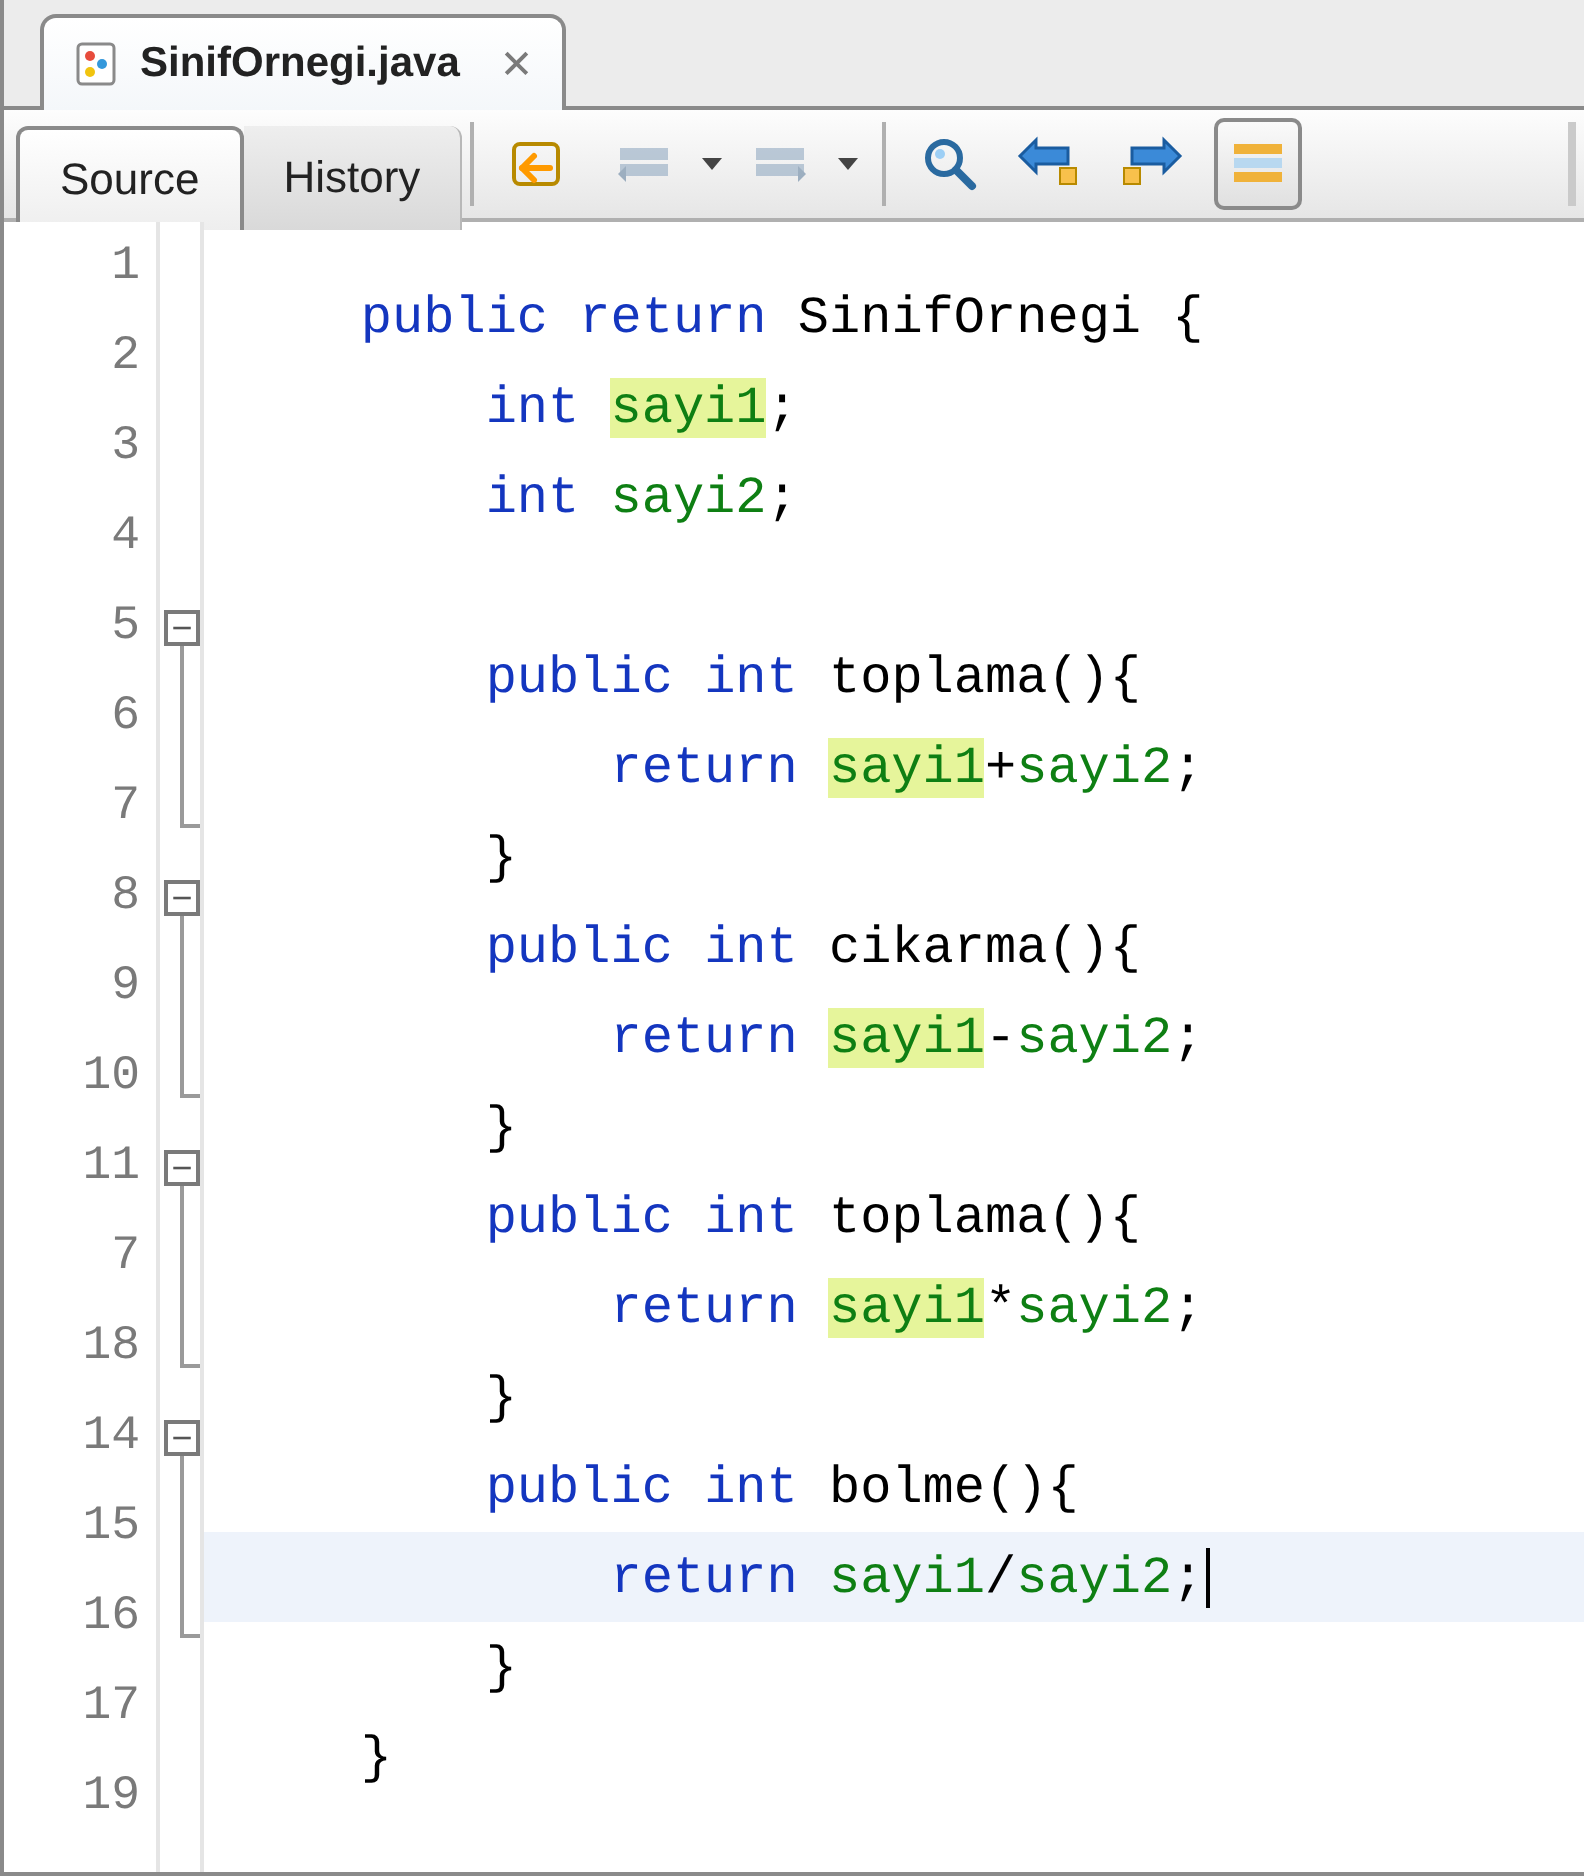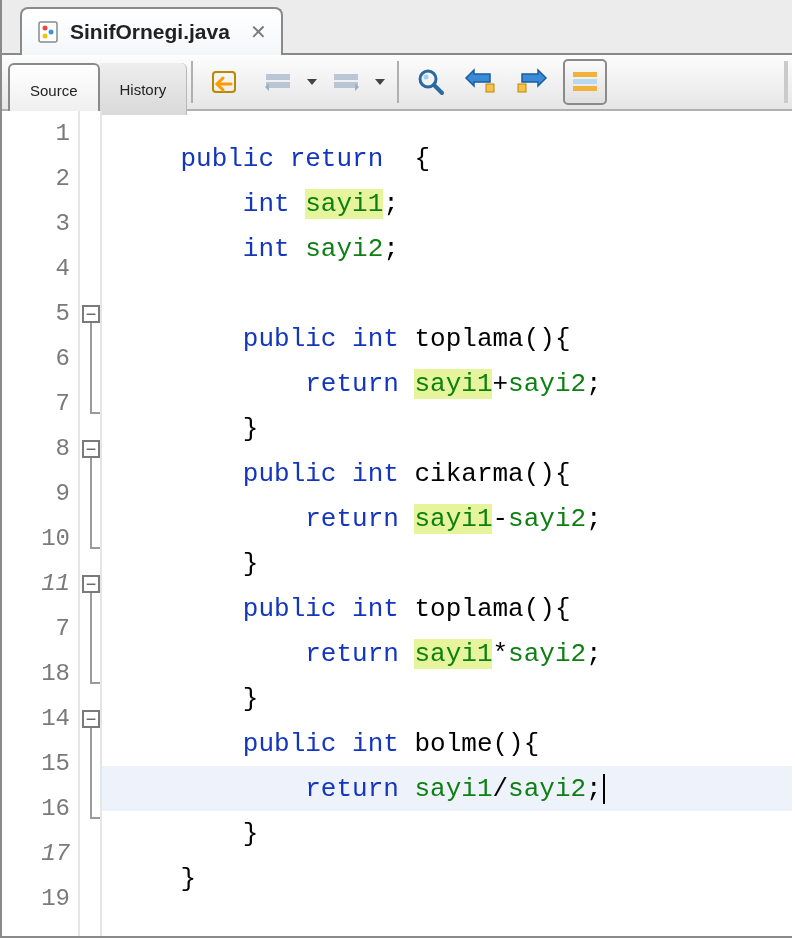--- a/index.html
+++ b/index.html
@@ -61,21 +61,21 @@
     align-items: stretch;
     height: 56px;
     background: linear-gradient(#fdfdfd, #e6e6e6);
     border-bottom: 2px solid #b0b0b0;
   }
   .tb-tab {
     display: flex;
     align-items: center;
     justify-content: center;
     padding: 0 20px;
-    font-size: 15px;
+    font-size: 22px;
     color: #222;
     border-right: 1px solid #b8b8b8;
   }
   .tb-tab.active {
     background: linear-gradient(#ffffff, #eeeeee);
     border: 2px solid #8a8a8a;
     border-bottom: none;
     border-radius: 6px 6px 0 0;
     margin: 4px 0 0 6px;
     height: 52px;
@@ -333,45 +333,45 @@
         <div class="gutter-num" style="top: 0px;">1</div>
         <div class="gutter-num" style="top: 45px;">2</div>
         <div class="gutter-num" style="top: 90px;">3</div>
         <div class="gutter-num" style="top: 135px;">4</div>
         <div class="gutter-num" style="top: 180px;">5</div>
         <div class="gutter-num" style="top: 225px;">6</div>
         <div class="gutter-num" style="top: 270px;">7</div>
         <div class="gutter-num" style="top: 315px;">8</div>
         <div class="gutter-num" style="top: 360px;">9</div>
         <div class="gutter-num" style="top: 405px;">10</div>
-        <div class="gutter-num" style="top: 450px; font-style: italic;">11</div>
+        <div class="gutter-num" style="top: 450px;">11</div>
         <div class="gutter-num" style="top: 495px;">7</div>
         <div class="gutter-num" style="top: 540px;">18</div>
         <div class="gutter-num" style="top: 585px;">14</div>
         <div class="gutter-num" style="top: 630px;">15</div>
         <div class="gutter-num" style="top: 675px;">16</div>
-        <div class="gutter-num" style="top: 720px; font-style: italic;">17</div>
+        <div class="gutter-num" style="top: 720px;">17</div>
         <div class="gutter-num" style="top: 765px;">19</div>
       </div>
     <div class="fold-gutter" id="fold-gutter">
         <div class="fold-box" style="top: 193.5px;">−</div>
         <div class="fold-box" style="top: 328.5px;">−</div>
         <div class="fold-box" style="top: 463.5px;">−</div>
         <div class="fold-box" style="top: 598.5px;">−</div>
         <div class="fold-line" style="top: 211.5px; height: 81px;"></div>
         <div class="fold-elbow" style="top: 292.5px;"></div>
         <div class="fold-line" style="top: 346.5px; height: 81px;"></div>
         <div class="fold-elbow" style="top: 427.5px;"></div>
         <div class="fold-line" style="top: 481.5px; height: 81px;"></div>
         <div class="fold-elbow" style="top: 562.5px;"></div>
         <div class="fold-line" style="top: 616.5px; height: 81px;"></div>
         <div class="fold-elbow" style="top: 697.5px;"></div>
       </div>
     <div class="code-col" id="codecol">
-        <div class="code-line" style="top: 0px;"><span class="">    </span><span class="kw">public</span><span class=""> </span><span class="kw">return</span><span class=""> </span><span class="punc"> {</span></div>
+        <div class="code-line" style="top: 0px;"><span class="">    </span><span class="kw">public</span><span class=""> </span><span class="kw">return</span><span class=""> </span><span class="id">SinifOrnegi</span><span class="punc"> {</span></div>
         <div class="code-line" style="top: 45px;"><span class="">        </span><span class="kw">int</span><span class=""> </span><span class="fld hl">sayi1</span><span class="punc">;</span></div>
         <div class="code-line" style="top: 90px;"><span class="">        </span><span class="kw">int</span><span class=""> </span><span class="fld">sayi2</span><span class="punc">;</span></div>
         <div class="code-line" style="top: 135px;"></div>
         <div class="code-line" style="top: 180px;"><span class="">        </span><span class="kw">public</span><span class=""> </span><span class="kw">int</span><span class=""> </span><span class="id">toplama</span><span class="punc">(){</span></div>
         <div class="code-line" style="top: 225px;"><span class="">            </span><span class="kw">return</span><span class=""> </span><span class="fld hl">sayi1</span><span class="punc">+</span><span class="fld">sayi2</span><span class="punc">;</span></div>
         <div class="code-line" style="top: 270px;"><span class="">        </span><span class="punc">}</span></div>
         <div class="code-line" style="top: 315px;"><span class="">        </span><span class="kw">public</span><span class=""> </span><span class="kw">int</span><span class=""> </span><span class="id">cikarma</span><span class="punc">(){</span></div>
         <div class="code-line" style="top: 360px;"><span class="">            </span><span class="kw">return</span><span class=""> </span><span class="fld hl">sayi1</span><span class="punc">-</span><span class="fld">sayi2</span><span class="punc">;</span></div>
         <div class="code-line" style="top: 405px;"><span class="">        </span><span class="punc">}</span></div>
         <div class="code-line" style="top: 450px;"><span class="">        </span><span class="kw">public</span><span class=""> </span><span class="kw">int</span><span class=""> </span><span class="id">toplama</span><span class="punc">(){</span></div>

